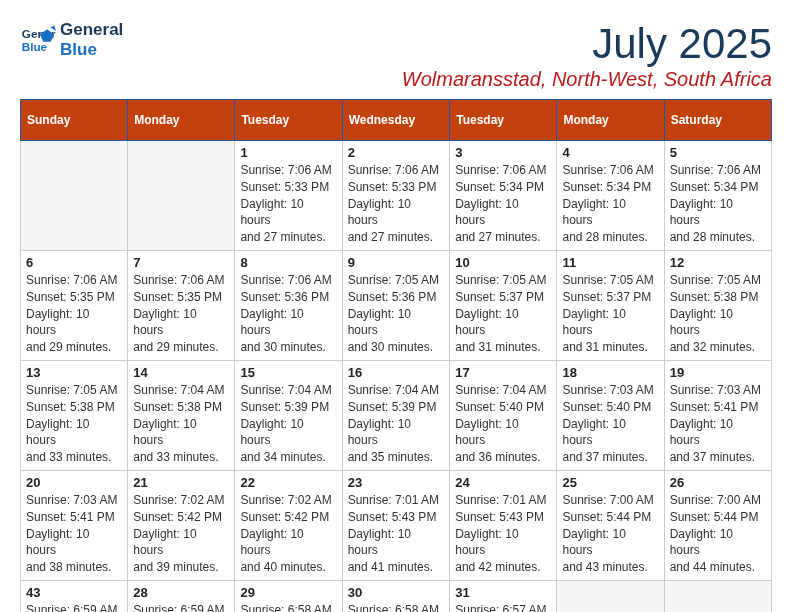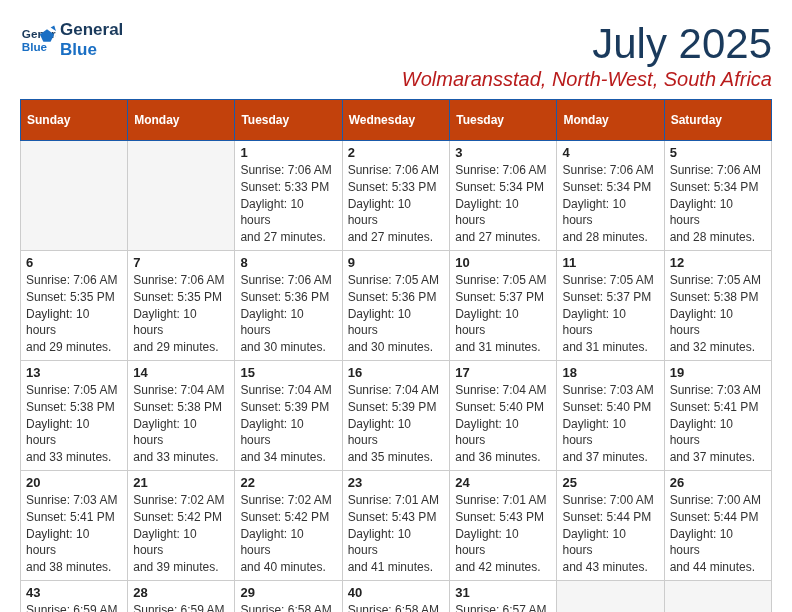--- a/index.html
+++ b/index.html
@@ -320,21 +320,21 @@
 and 46 minutes.</div>
         </td>
         <td>
           <div class="day-number">29</div>
           <div class="day-info" style="white-space: pre-line;">Sunrise: 6:58 AM
 Sunset: 5:46 PM
 Daylight: 10 hours
 and 47 minutes.</div>
         </td>
         <td>
-          <div class="day-number">40</div>
+          <div class="day-number">30</div>
           <div class="day-info" style="white-space: pre-line;">Sunrise: 6:58 AM
 Sunset: 5:46 PM
 Daylight: 10 hours
 and 48 minutes.</div>
         </td>
         <td>
           <div class="day-number">31</div>
           <div class="day-info" style="white-space: pre-line;">Sunrise: 6:57 AM
 Sunset: 5:47 PM
 Daylight: 10 hours

